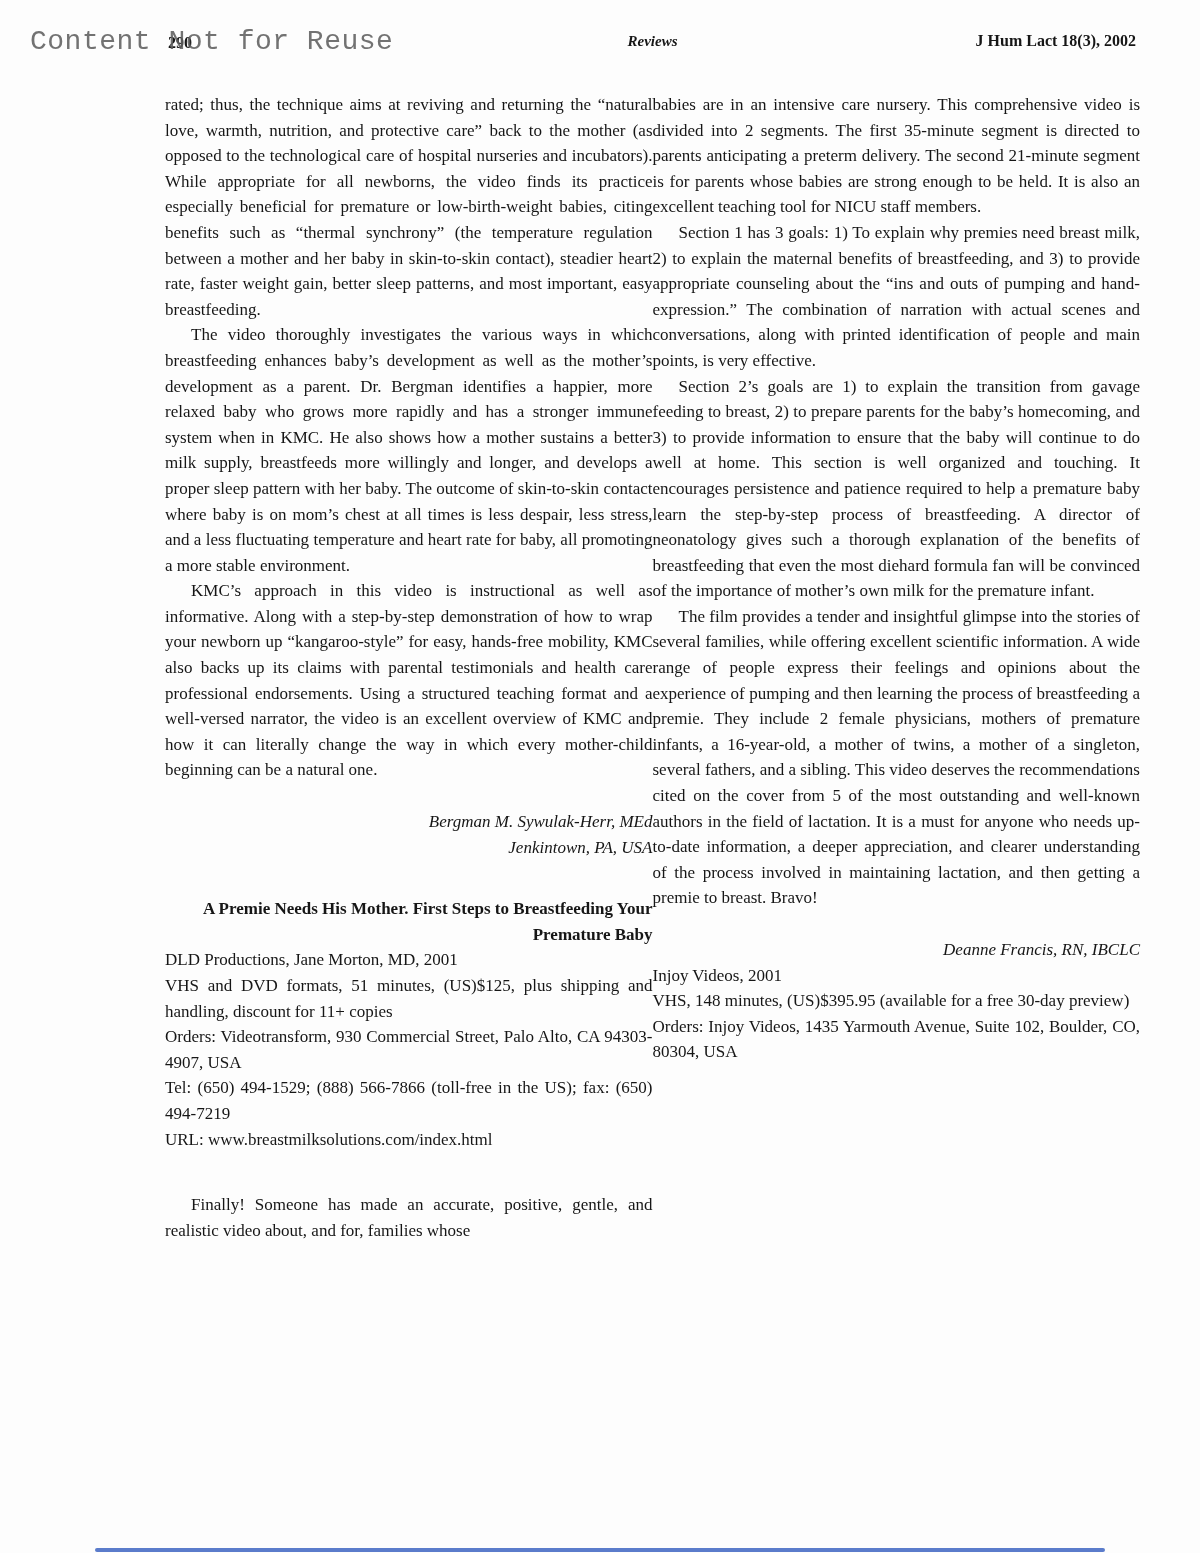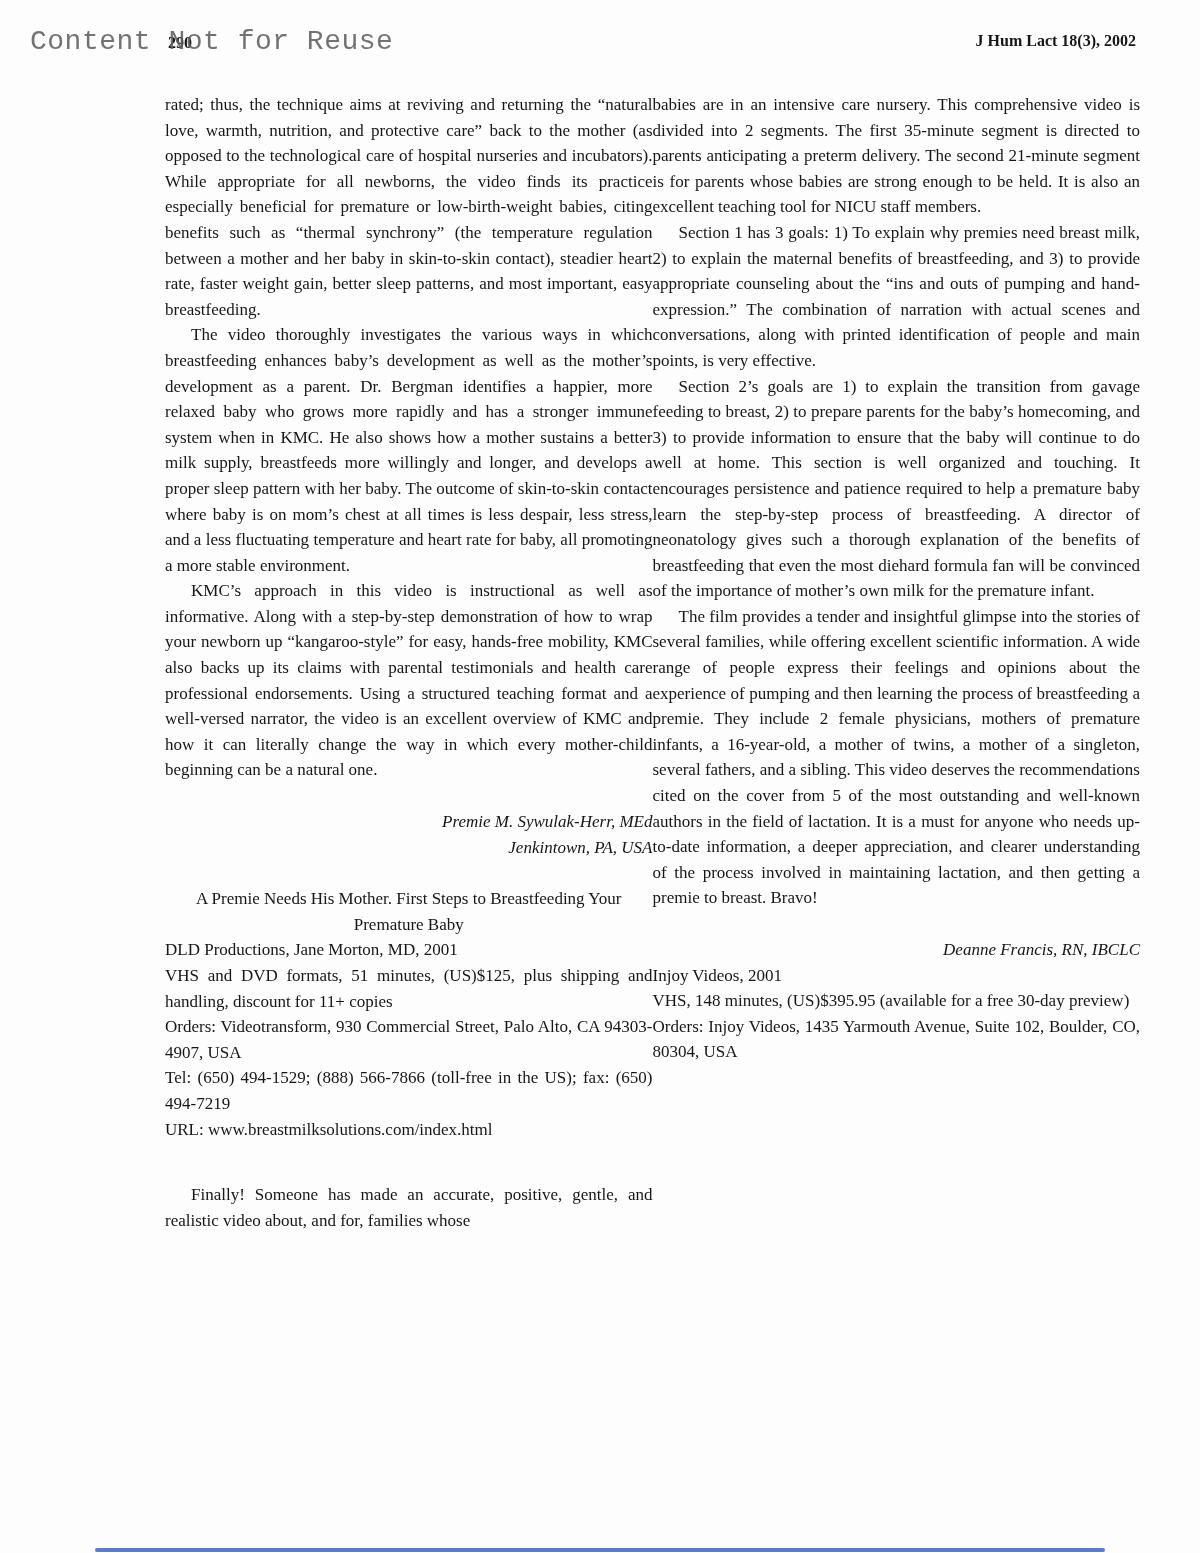--- a/index.html
+++ b/index.html
@@ -71,53 +71,54 @@
     text-align: justify;
   }
   p { margin: 0; }
   p.indent { text-indent: 26px; }
   .signature {
     margin-top: 26px;
     text-align: right;
     font-style: italic;
   }
   .review-title {
-    margin-top: 26px;
-    font-weight: normal;
-    text-align: center;
+    margin-top: 36px;
+    font-weight: bold;
+    text-align: right;
   }
   .opening { margin-top: 40px; }
   .scan-line {
     position: absolute;
     left: 95px;
     bottom: 1px;
     width: 1010px;
     height: 4px;
     background: #5b7ccb;
     border-radius: 2px;
   }
 </style>
 </head>
 <body>
 
 <div class="page">
 
   <div class="watermark">Content Not for Reuse</div>
   <div class="page-number">290</div>
+  <div class="running-section">Reviews</div>
   <div class="running-journal">J Hum Lact 18(3), 2002</div>
 
   <div class="columns">
 
     <div class="col">
       <p>rated; thus, the technique aims at reviving and returning the “natural love, warmth, nutrition, and protective care” back to the mother (as opposed to the technological care of hospital nurseries and incubators). While appropriate for all newborns, the video finds its practice especially beneficial for premature or low-birth-weight babies, citing benefits such as “thermal synchrony” (the temperature regulation between a mother and her baby in skin-to-skin contact), steadier heart rate, faster weight gain, better sleep patterns, and most important, easy breastfeeding.</p>
       <p class="indent">The video thoroughly investigates the various ways in which breastfeeding enhances baby’s development as well as the mother’s development as a parent. Dr. Bergman identifies a happier, more relaxed baby who grows more rapidly and has a stronger immune system when in KMC. He also shows how a mother sustains a better milk supply, breastfeeds more willingly and longer, and develops a proper sleep pattern with her baby. The outcome of skin-to-skin contact where baby is on mom’s chest at all times is less despair, less stress, and a less fluctuating temperature and heart rate for baby, all promoting a more stable environment.</p>
       <p class="indent">KMC’s approach in this video is instructional as well as informative. Along with a step-by-step demonstration of how to wrap your newborn up “kangaroo-style” for easy, hands-free mobility, KMC also backs up its claims with parental testimonials and health care professional endorsements. Using a structured teaching format and a well-versed narrator, the video is an excellent overview of KMC and how it can literally change the way in which every mother-child beginning can be a natural one.</p>
 
       <div class="signature">
-        <p>Premie M. Sywulak-Herr, MEd</p>
+        <p>Bergman M. Sywulak-Herr, MEd</p>
         <p>Jenkintown, PA, USA</p>
       </div>
 
       <p class="review-title">A Premie Needs His Mother. First Steps to Breastfeeding Your Premature Baby</p>
       <div>
         <p>DLD Productions, Jane Morton, MD, 2001</p>
         <p>VHS and DVD formats, 51 minutes, (US)$125, plus shipping and handling, discount for 11+ copies</p>
         <p>Orders: Videotransform, 930 Commercial Street, Palo Alto, CA 94303-4907, USA</p>
         <p>Tel: (650) 494-1529; (888) 566-7866 (toll-free in the US); fax: (650) 494-7219</p>
         <p>URL: www.breastmilksolutions.com/index.html</p>

